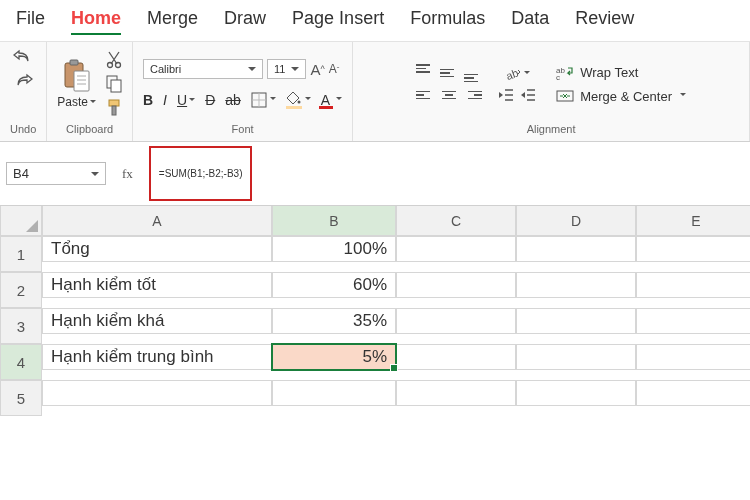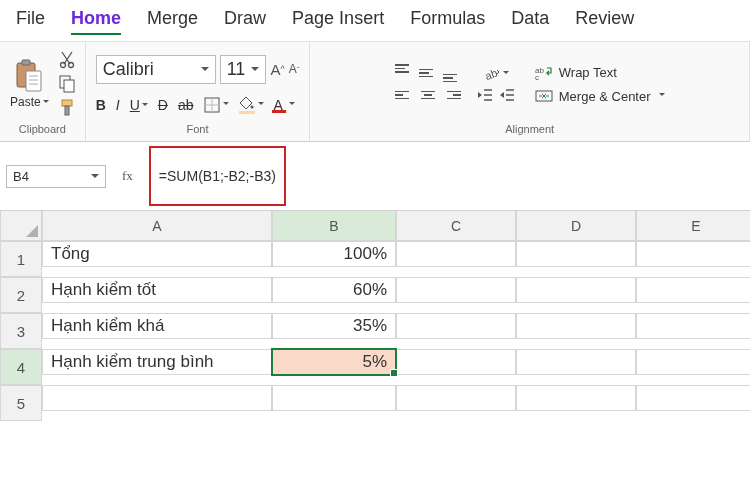--- a/index.html
+++ b/index.html
@@ -1,45 +1,45 @@
 <!DOCTYPE html>
 <html><head>
 <meta charset="utf-8">
 <style>
 *{box-sizing:border-box;margin:0;padding:0;font-family:"Segoe UI",Arial,sans-serif}
 body{background:#fff;width:750px;height:500px;overflow:hidden;font-size:13px;color:#333}
 .menubar{display:flex;gap:26px;padding:8px 16px 6px;font-size:18px}
 .menubar span{cursor:pointer}
-.menubar .active{font-weight:600;color:#6d28d9;border-bottom:2px solid #0b7e36;padding-bottom:4px}
+.menubar .active{font-weight:600;color:#ef4444;border-bottom:2px solid #0b7e36;padding-bottom:4px}
 .ribbon{display:flex;background:#f9f9f9;border-top:1px solid #e3e3e3;border-bottom:1px solid #d0d0d0}
 .group{border-right:1px solid #e0e0e0;padding:6px 10px 2px;display:flex;flex-direction:column;align-items:center}
 .group-body{display:flex;align-items:center;gap:6px;min-height:72px}
 .group-label{font-size:11px;color:#666;text-align:center;padding:3px 0 4px}
 .undo-col{display:flex;flex-direction:column;gap:8px;align-items:center}
 .ico{display:inline-flex;align-items:center;justify-content:center}
 .paste-btn{display:flex;flex-direction:column;align-items:center;gap:2px;font-size:12px}
 .small-col{display:flex;flex-direction:column;gap:6px;margin-left:4px}
 .font-top{display:flex;gap:4px;align-items:center;margin-bottom:6px}
-.sel{border:1px solid #bbb;background:#fff;padding:3px 20px 3px 6px;font-size:18px;position:relative;min-width:120px}
+.sel{border:1px solid #bbb;background:#fff;padding:3px 20px 3px 6px;font-size:11px;position:relative;min-width:120px}
 .sel.small{min-width:36px}
 .sel::after{content:"";position:absolute;right:6px;top:50%;margin-top:-2px;border:4px solid transparent;border-top-color:#555}
 .font-bottom{display:flex;gap:10px;align-items:center;font-size:14px}
 .btn-ico{display:inline-flex;align-items:center;gap:1px}
 .dd::after{content:"";display:inline-block;margin-left:2px;border:3px solid transparent;border-top-color:#555;vertical-align:middle}
 .align-grid{display:grid;grid-template-columns:repeat(3,18px);grid-template-rows:repeat(2,18px);gap:4px 6px}
 .align-cell{display:flex;flex-direction:column;justify-content:center;gap:2px}
 .align-cell i{display:block;height:1.5px;background:#555}
 .indent-col{display:flex;flex-direction:column;gap:6px;margin-left:10px}
 .merge-col{display:flex;flex-direction:column;gap:8px;margin-left:14px;font-size:13px}
 .merge-row{display:flex;align-items:center;gap:6px}
 .namebar{display:flex;align-items:center;border-bottom:1px solid #d0d0d0;padding:4px 6px;gap:12px}
 .namebox{border:1px solid #bbb;padding:3px 6px;min-width:100px;position:relative;background:#fff}
 .namebox::after{content:"";position:absolute;right:6px;top:50%;margin-top:-2px;border:4px solid transparent;border-top-color:#555}
 .fx{font-family:"Times New Roman",serif;color:#555;margin:0 4px}
-.formula-box{border:2px solid #cc2222;padding:20px 8px;font-size:14px}
+.formula-box{border:2px solid #cc2222;padding:20px 8px;font-size:10px}
 .sheet{display:grid;grid-template-columns:42px 230px 124px 120px 120px 120px;font-size:17px}
 .hd{background:#f1f1f1;border:1px solid #d6d6d6;border-top:none;display:flex;align-items:center;justify-content:center;height:30px;color:#555;font-size:14px}
 .corner{background:#f1f1f1;border:1px solid #d6d6d6;border-top:none;position:relative;height:30px}
 .corner::after{content:"";position:absolute;right:3px;bottom:3px;border:6px solid transparent;border-right-color:#b0b0b0;border-bottom-color:#b0b0b0}
 .rowh{background:#f1f1f1;border:1px solid #d6d6d6;display:flex;align-items:center;justify-content:center;height:36px;color:#555;font-size:15px}
 .cell{border:1px solid #d6d6d6;height:26px;display:flex;align-items:center;padding:0 8px;background:#fff}
 .cell.r{justify-content:flex-end}
 .hd.selcol{background:#d9ead9}
 .rowh.selrow{background:#d9ead9}
 .cell.active{background:#fad9c8;outline:2px solid #1a7f3c;outline-offset:-1px;position:relative;z-index:2}
@@ -55,20 +55,35 @@
   <span>Merge</span>
   <span>Draw</span>
   <span>Page Insert</span>
   <span>Formulas</span>
   <span>Data</span>
   <span>Review</span>
 </div>
 
 <div class="ribbon">
 
+  <div class="group">
+    <div class="group-body undo-col">
+      <span class="ico">
+          <svg width="20" height="16" viewBox="0 0 20 16">
+            <path d="M6 3 1 7l5 4V8c4 0 8 0 9 5 0-7-5-8-9-8V3z" fill="none" stroke="#555" stroke-width="1.3"></path>
+          </svg>
+        </span>
+      <span class="ico">
+          <svg width="20" height="16" viewBox="0 0 20 16">
+            <path d="M14 3l5 4-5 4V8c-4 0-8 0-9 5 0-7 5-8 9-8V3z" fill="none" stroke="#555" stroke-width="1.3"></path>
+          </svg>
+        </span>
+    </div>
+    <div class="group-label">Undo</div>
+  </div>
 
   <div class="group">
     <div class="group-body">
       <div class="paste-btn">
         <svg width="30" height="34" viewBox="0 0 30 34">
             <rect x="3" y="4" width="18" height="24" rx="2" fill="#c8956b" stroke="#7a5a3a"></rect>
             <rect x="8" y="1" width="8" height="5" rx="1" fill="#999" stroke="#666"></rect>
             <rect x="12" y="12" width="15" height="20" rx="1" fill="#fff" stroke="#888"></rect>
             <line x1="15" y1="17" x2="24" y2="17" stroke="#aaa"></line>
             <line x1="15" y1="21" x2="24" y2="21" stroke="#aaa"></line>

